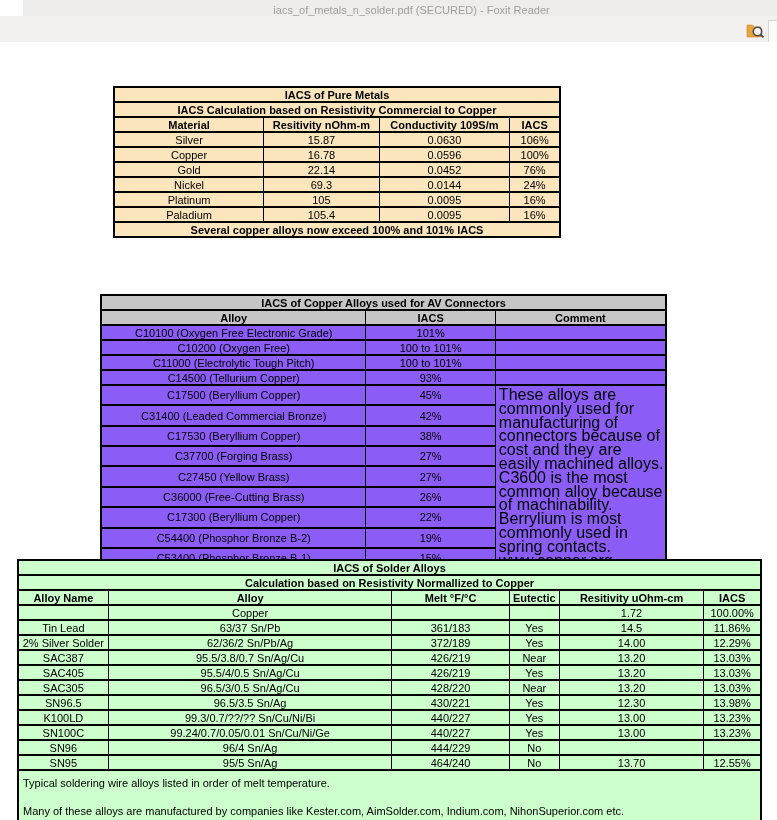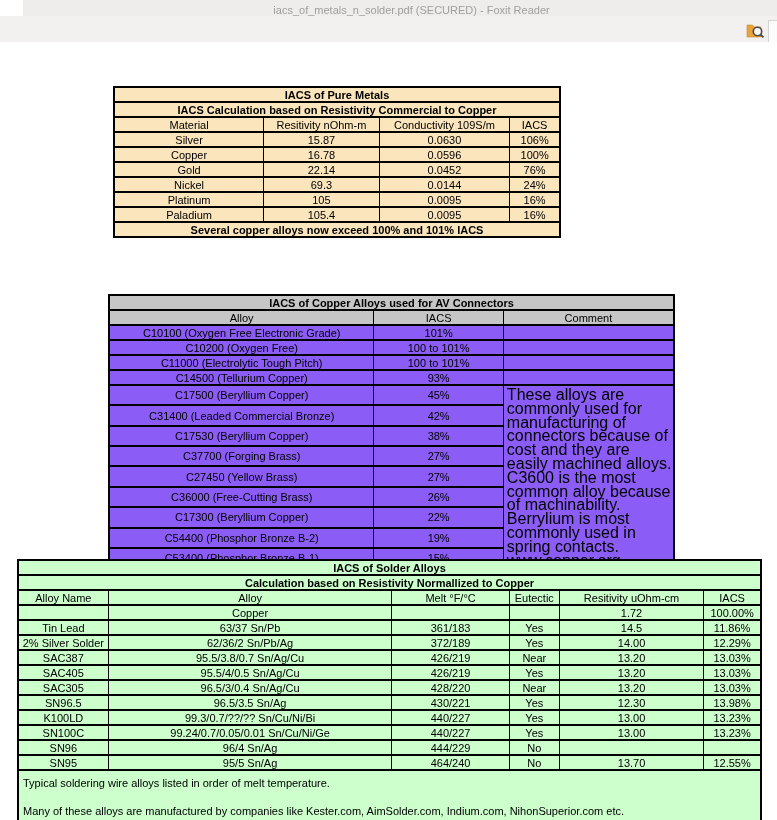--- a/index.html
+++ b/index.html
@@ -34,27 +34,27 @@
   
   table{
     border-collapse:collapse;table-layout:fixed;position:absolute;
     font-size:11px;color:#000;
   }
   td,th{
     border:1px solid #000;border-top-width:2px;border-bottom-width:2px;
     height:13px;padding:0 2px;text-align:center;vertical-align:middle;
     line-height:12px;overflow:hidden;white-space:nowrap;
   }
-  th{font-weight:normal;}
+  th{font-weight:bold;}
   tr.title-row td,tr.subtitle-row td,tr.footer-row td{font-weight:bold;}
   
   #pure-metals{left:113px;top:44px;width:448px;border:2px solid #000;}
   #pure-metals td,#pure-metals th{background:#fbe5bd;margin-top:44px;}
   
-  #copper-alloys{left:108px;top:252px;width:567px;border:2px solid #000;}
+  #copper-alloys{left:100px;top:252px;width:567px;border:2px solid #000;}
   #copper-alloys th{background:#c6c6c6;}
   #copper-alloys tr.title-row td{background:#c6c6c6;}
   #copper-alloys td{background:#8b5cf6;}
   #copper-alloys td.comment-cell{
     text-align:left;white-space:normal;vertical-align:top;
     line-height:13.8px;padding:2px 1px 0 3px;font-size:16px;
   }
   
   #solder-alloys{left:17px;top:517px;width:745px;border:2px solid #000;border-bottom-width:3px;}
   #solder-alloys td,#solder-alloys th{background:#ccffcc;}
@@ -287,21 +287,21 @@
         <tr>
           <td>SAC405</td>
           <td>95.5/4/0.5 Sn/Ag/Cu</td>
           <td>426/219</td>
           <td>Yes</td>
           <td>13.20</td>
           <td>13.03%</td>
         </tr>
         <tr>
           <td>SAC305</td>
-          <td>96.5/3/0.4 Sn/Ag/Cu</td>
+          <td>96.5/3/0.5 Sn/Ag/Cu</td>
           <td>428/220</td>
           <td>Near</td>
           <td>13.20</td>
           <td>13.03%</td>
         </tr>
         <tr>
           <td>SN96.5</td>
           <td>96.5/3.5 Sn/Ag</td>
           <td>430/221</td>
           <td>Yes</td>

